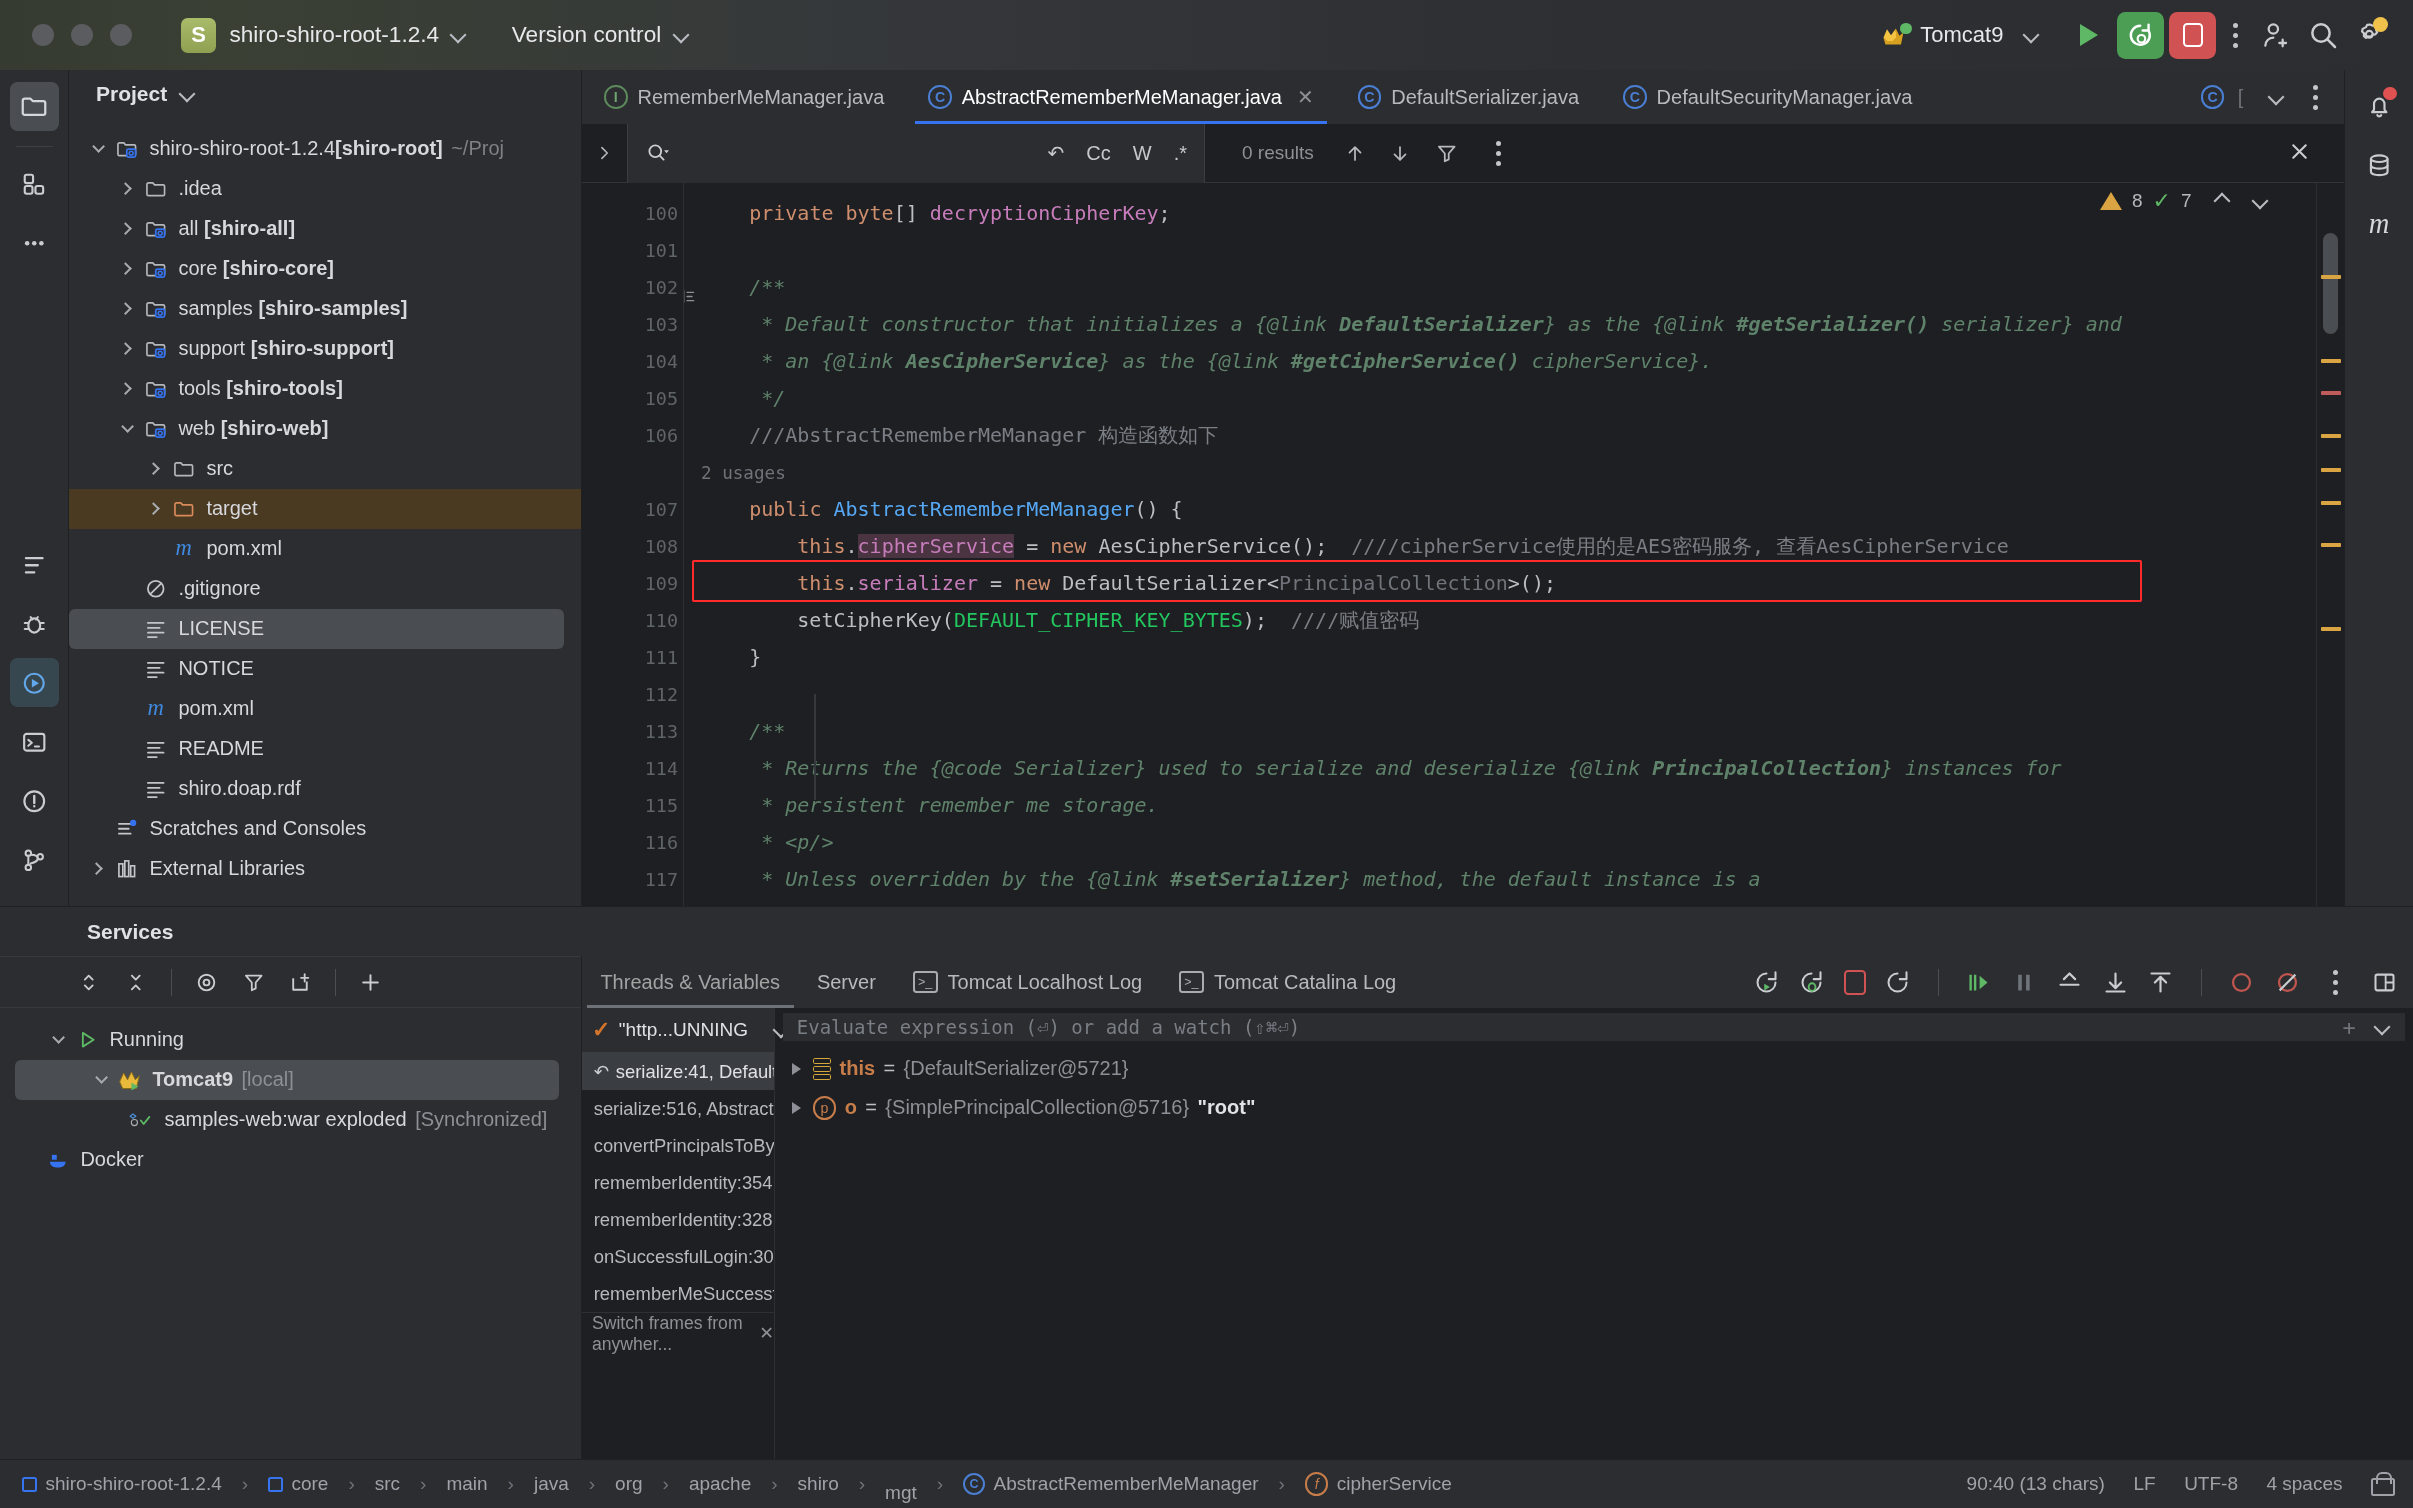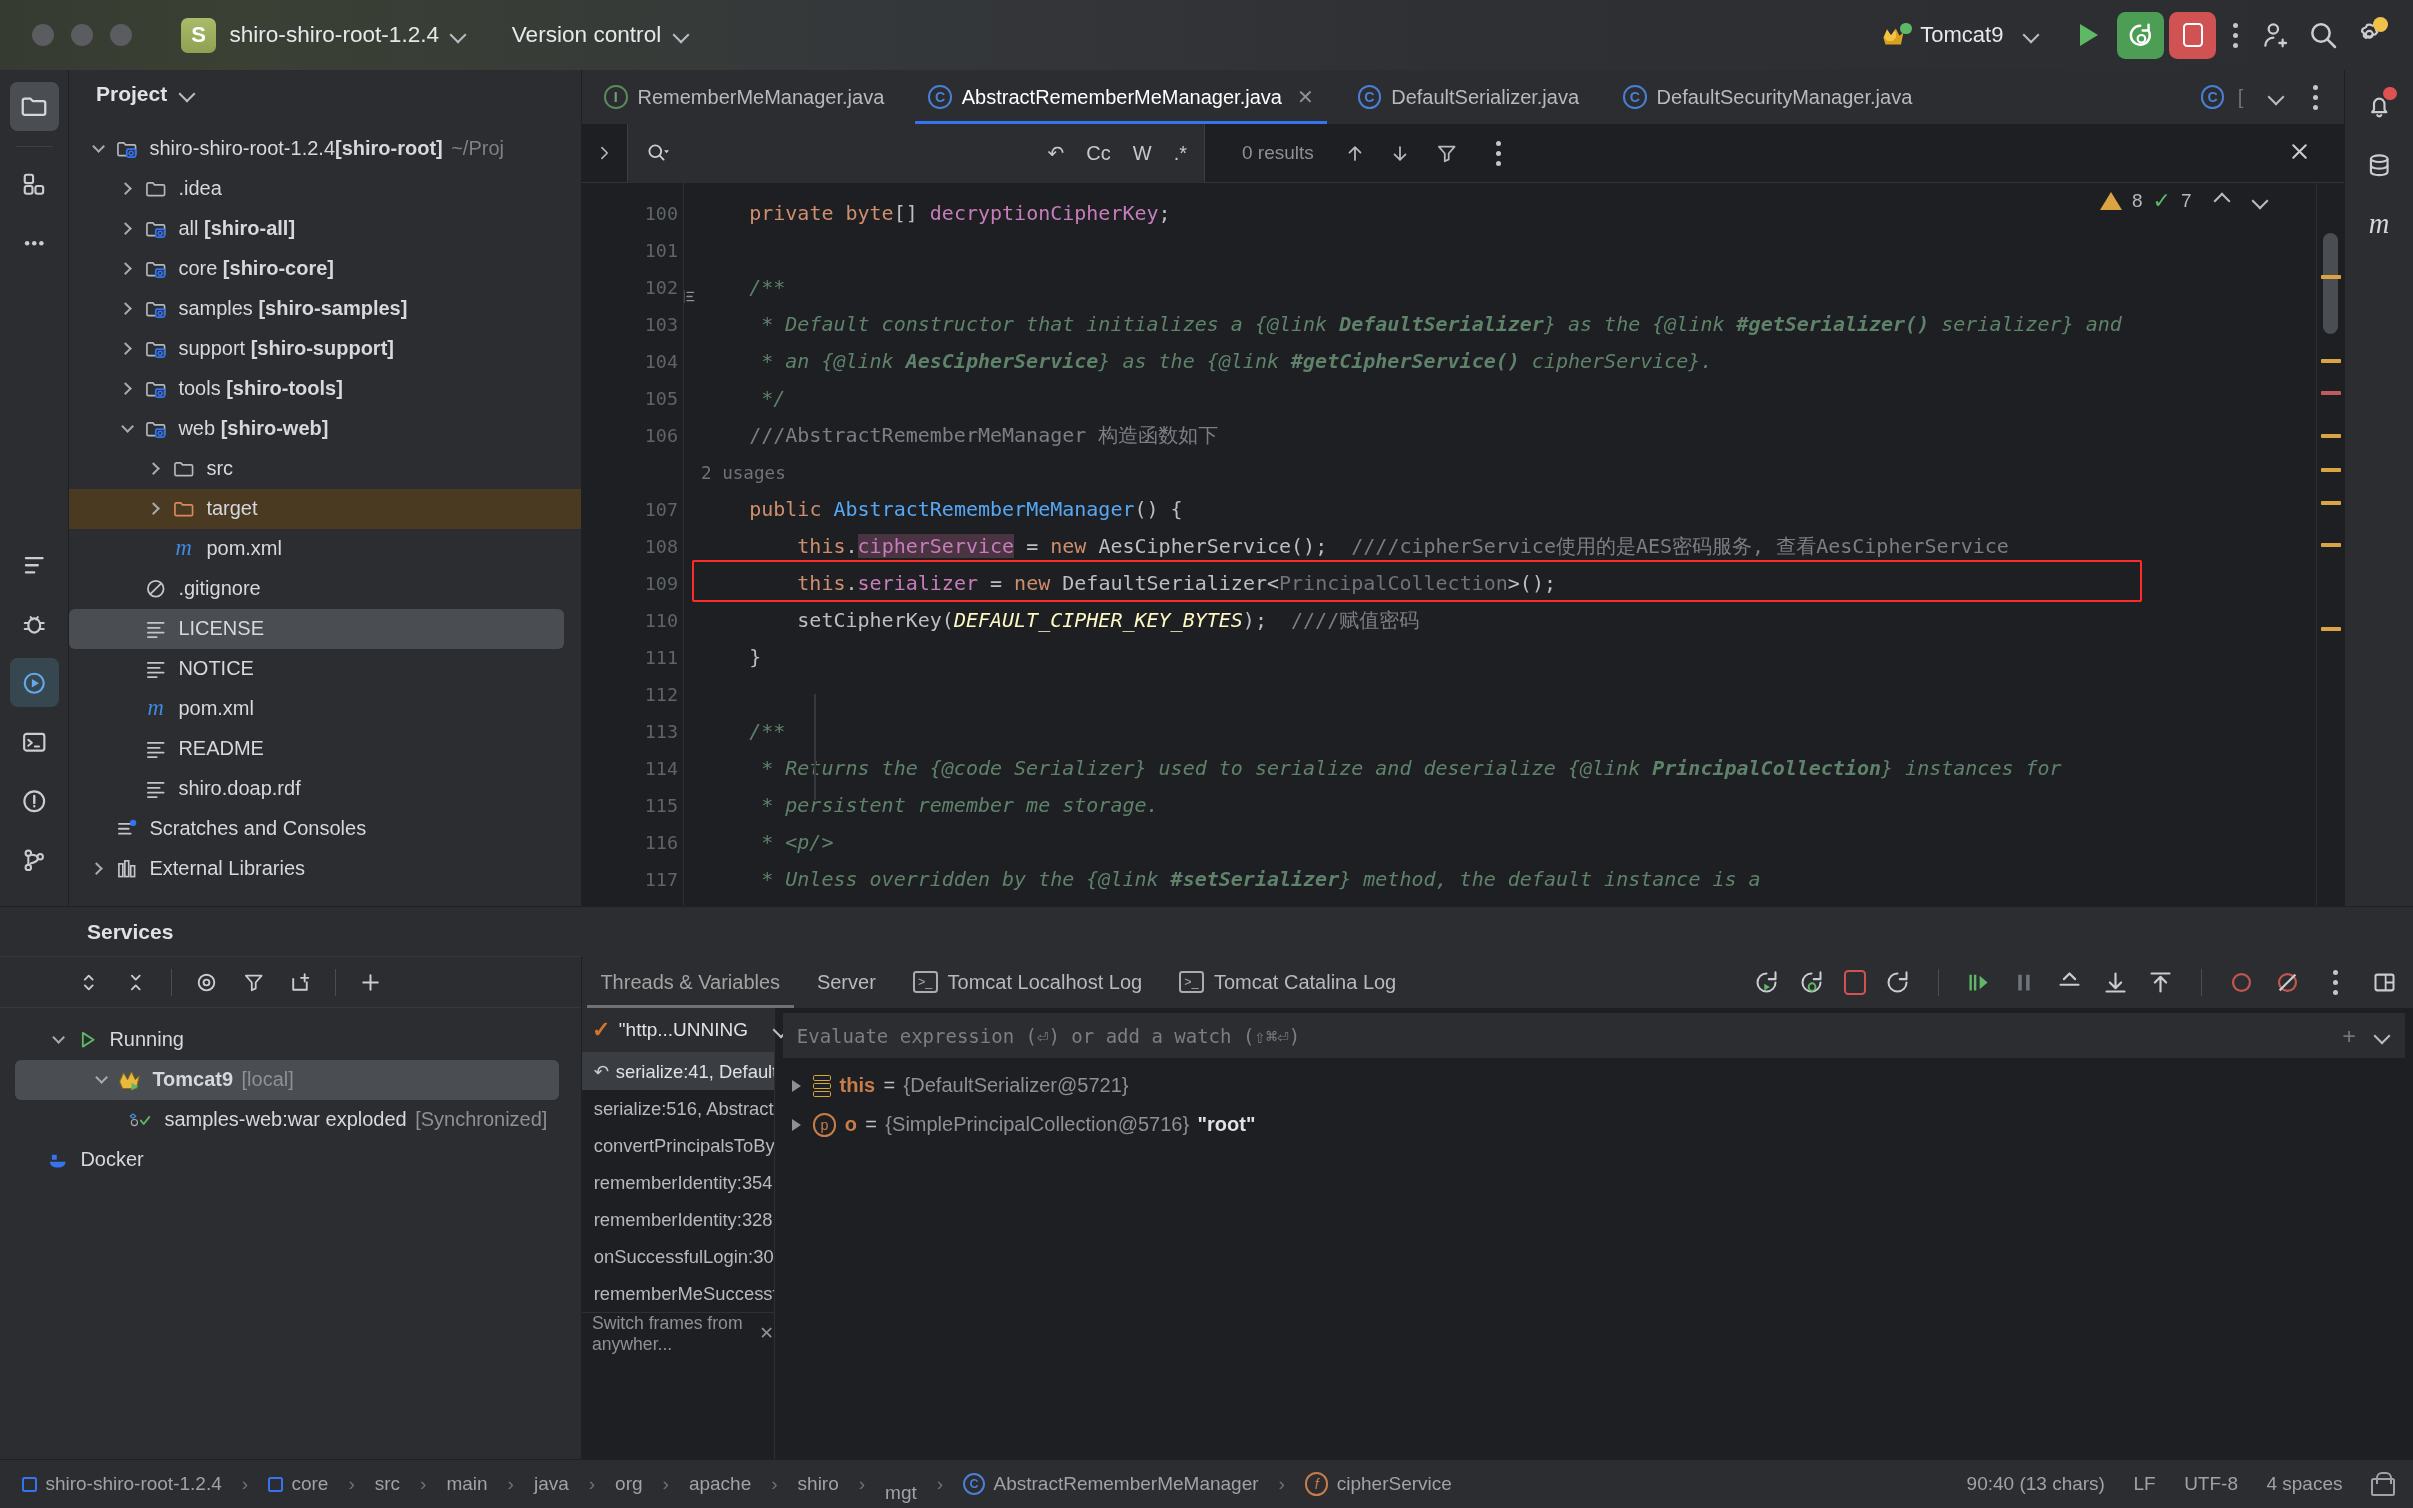--- a/index.html
+++ b/index.html
@@ -128,21 +128,21 @@
 
   
   .kw { color:#cf8e6d; }
   .fld { color:#c77dbb; }
   .cmt { color:#7a7e85; }
   .jdoc { color:#5f826b; font-style: italic;}
   .typ { color:#bcbec4; }
   .cls-blue { color:#56a8f5; }
   .grey { color:#6f737a; }
   .plain { color:#bcbec4; }
-  .const { color:#fef9c3; font-style: italic;}
+  .const { color:#22c55e; }
   .usages { color:#6f737a; font-size: 17.6px; }
   .hl-field { background:#4a3442; }
   .redbox { position:absolute; border: 2.5px solid #ff2a2a; border-radius:1.7px; pointer-events:none; }
 
   
   .inspect { position:absolute; right: 75px; top: 5px; display:flex; align-items:center; gap: 10px; font-size:19px; color:#b6b9be; z-index:5;}
   .warn-tri { width:0;height:0;border-left:11px solid transparent;border-right:11px solid transparent;border-bottom:18.4px solid #d9a441;}
   .ok-check { color:#5fb865; font-size: 22px; }
 
   
@@ -176,21 +176,21 @@
   .term-ico { width:25px;height:22px;border:2.1px solid #a8abb0;border-radius:3.4px;font-size:12.6px;color:#a8abb0;display:flex;align-items:center;justify-content:center;}
   .dbg-tools { margin-left:auto; display:flex; align-items:center; gap: 18.4px; padding-right: 15px;}
   .dbg-body { flex:1; display:flex; min-height:0;}
   .frames { width: 193px; flex:0 0 193px; background:#1e1f22; display:flex; flex-direction:column; border-right:0.8px solid #2e3034;}
   .frames-head { height: 45px; display:flex; align-items:center; gap: 8.4px; background:#2b2d30; padding: 0 10px; font-size:19px; color:#dfe1e5; border-bottom:0.8px solid #3a3d41;}
   .thread-ok { color:#d4752b; font-size:22px; font-weight:bold;}
   .frame-row { height: 37px; display:flex; align-items:center; font-size:18.4px; color:#b6b9be; padding-left: 11.7px; white-space:nowrap; overflow:hidden;}
   .frame-row.sel { background:#3a3d41; color:#dfe1e5; }
   .frames-foot { height: 42px; display:flex; align-items:center; font-size:17.6px; color:#8d9096; padding-left: 10px; border-top:0.8px solid #2e3034;}
   .vars { flex:1; display:flex; flex-direction:column; min-width:0;}
-  .eval { height: 45px; margin: 5px 8.4px 0 8.4px; background:#2b2d30; display:flex; align-items:center; padding: 0 13.4px; font-family:"DejaVu Sans Mono", monospace; font-size:19px; color:#7a7e85; position:relative;}
+  .eval { height: 28px; margin: 5px 8.4px 0 8.4px; background:#2b2d30; display:flex; align-items:center; padding: 0 13.4px; font-family:"DejaVu Sans Mono", monospace; font-size:19px; color:#7a7e85; position:relative;}
   .eval .plus { margin-left:auto; color:#6f737a; font-size:22px;}
   .var-row { height: 39px; display:flex; align-items:center; font-size:20px; gap:8.4px; padding-left: 17px;}
   .tri-r { width:0;height:0;border-left:9.2px solid #8d9096;border-top:6.7px solid transparent;border-bottom:6.7px solid transparent; margin-right:3.4px;}
   .ico-this { width:18.4px;height:22px;display:flex;flex-direction:column;gap:1.7px;}
   .ico-this i { flex:1; border:1.7px solid #d6a739; border-radius:1.7px; display:block;}
   .ico-p { width:23.5px;height:23.5px;border-radius:50%;border:2.1px solid #c77d4a;color:#c77d4a;font-size:14.2px;display:flex;align-items:center;justify-content:center;}
   .vname { color:#c77d4a; font-weight:bold;}
   .veq { color:#bcbec4; }
   .vval { color:#8d9096; }
   .vstr { color:#e0e2e6; font-weight:bold;}

